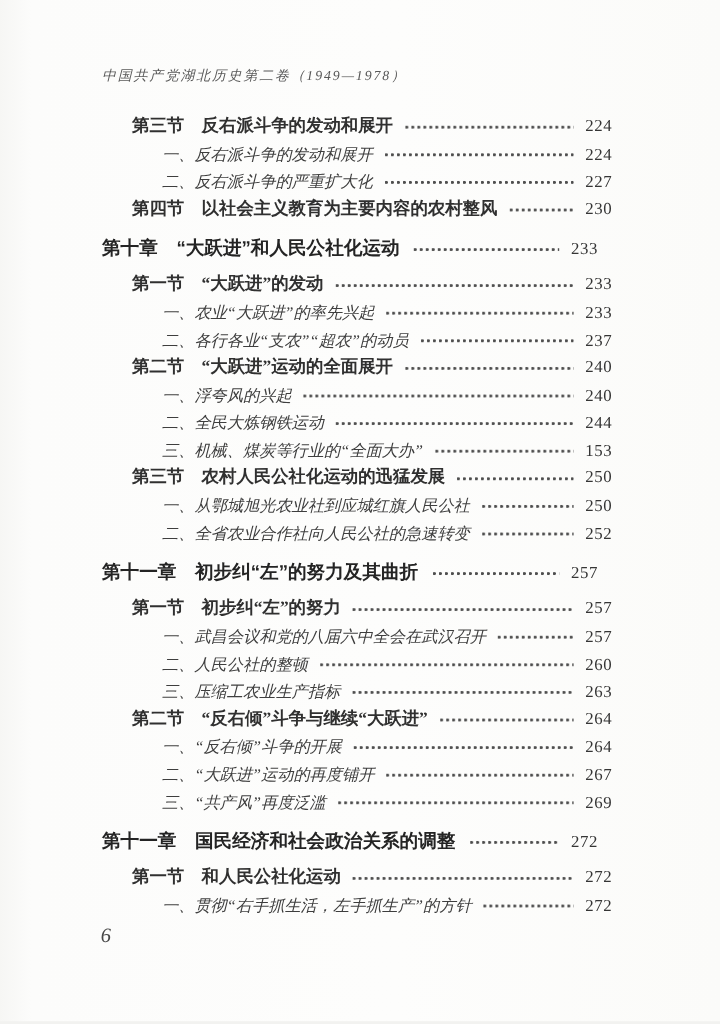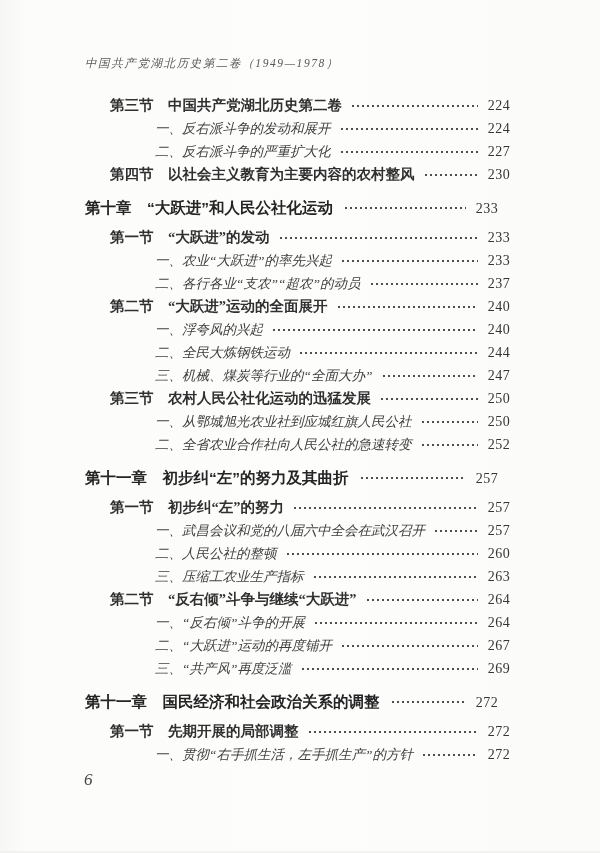--- a/index.html
+++ b/index.html
@@ -60,21 +60,21 @@
   .row.section {
     padding-left: 25px;
     font-weight: bold;
     font-size: 14.5px;
     color: #303030;
   }
   .row.sub {
     padding-left: 50px;
     font-size: 13.5px;
   }
-  .row.sub .t { font-style: italic; color: #3e3e3e; margin-left: 20px; }
+  .row.sub .t { font-style: italic; color: #3e3e3e; }
   .row.chapter {
     margin: 10px 12px 7px 0;
     font-weight: bold;
     font-size: 15.5px;
     font-family: "Liberation Sans", sans-serif;
     color: #242424;
   }
   .row.chapter .leader { margin-left: 11px; }
   .folio {
     position: absolute;
@@ -87,21 +87,21 @@
 </head>
 <body>
 
 <div class="page">
 
   <div class="running-header">中国共产党湖北历史第二卷（1949—1978）</div>
 
   <div class="toc">
 
     <div class="row section">
-      <span class="t">第三节　中国共产党湖北历史第二卷</span>
+      <span class="t">第三节　反右派斗争的发动和展开</span>
       <span class="leader"></span>
       <span class="pg">224</span>
     </div>
     <div class="row sub">
       <span class="t">一、反右派斗争的发动和展开</span>
       <span class="leader"></span>
       <span class="pg">224</span>
     </div>
     <div class="row sub">
       <span class="t">二、反右派斗争的严重扩大化</span>
@@ -145,21 +145,21 @@
       <span class="pg">240</span>
     </div>
     <div class="row sub">
       <span class="t">二、全民大炼钢铁运动</span>
       <span class="leader"></span>
       <span class="pg">244</span>
     </div>
     <div class="row sub">
       <span class="t">三、机械、煤炭等行业的“全面大办”</span>
       <span class="leader"></span>
-      <span class="pg">247</span>
+      <span class="pg">153</span>
     </div>
     <div class="row section">
       <span class="t">第三节　农村人民公社化运动的迅猛发展</span>
       <span class="leader"></span>
       <span class="pg">250</span>
     </div>
     <div class="row sub">
       <span class="t">一、从鄂城旭光农业社到应城红旗人民公社</span>
       <span class="leader"></span>
       <span class="pg">250</span>
@@ -215,21 +215,21 @@
       <span class="leader"></span>
       <span class="pg">269</span>
     </div>
 
     <div class="row chapter">
       <span class="t">第十一章　国民经济和社会政治关系的调整</span>
       <span class="leader"></span>
       <span class="pg">272</span>
     </div>
     <div class="row section">
-      <span class="t">第一节　先期开展的局部调整</span>
+      <span class="t">第一节　和人民公社化运动</span>
       <span class="leader"></span>
       <span class="pg">272</span>
     </div>
     <div class="row sub">
       <span class="t">一、贯彻“右手抓生活，左手抓生产”的方针</span>
       <span class="leader"></span>
       <span class="pg">272</span>
     </div>
 
   </div>

